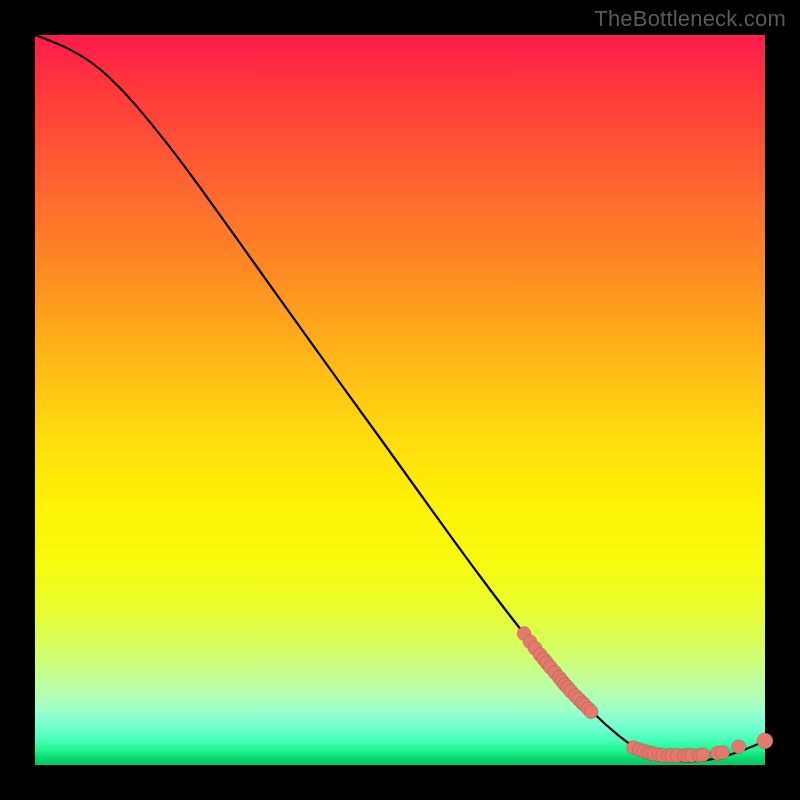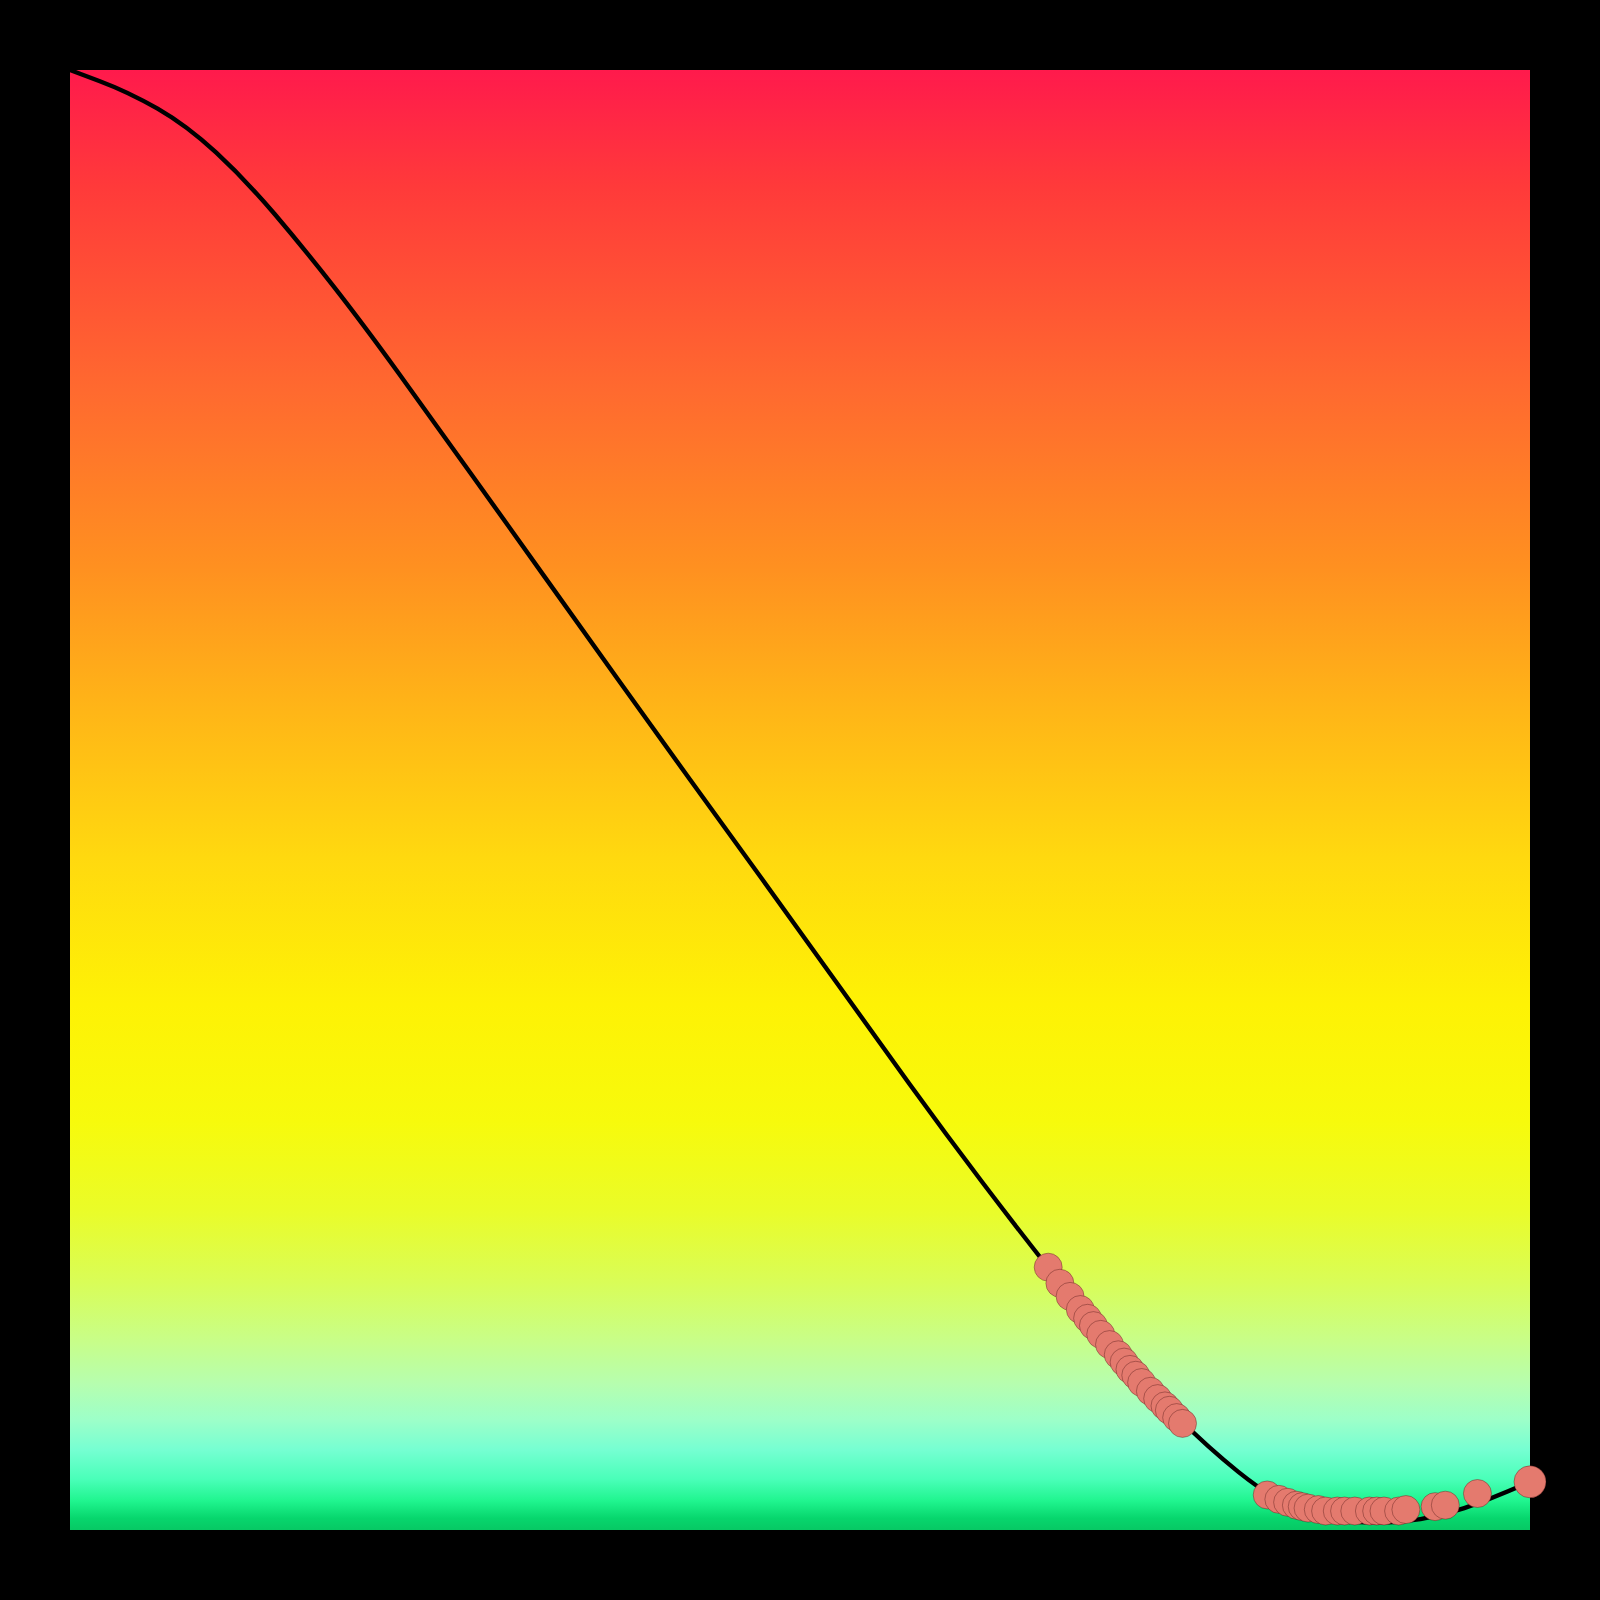--- a/index.html
+++ b/index.html
@@ -71,20 +71,21 @@
     color: #5a5a5a;
     font-size: 22px;
     letter-spacing: 0.2px;
     user-select: none;
   }
 </style>
 </head>
 <body>
 
 <div class="stage">
+  <div class="watermark">TheBottleneck.com</div>
 
   <div class="plot">
     <svg viewBox="0 0 730 730">
       <path id="curve-path" class="curve" d="M 0.00 0.00 Q 0.00 0.00 14.60 5.48 Q 29.20 10.95 43.80 19.34 Q 58.40 27.74 73.00 41.24 Q 87.60 54.75 102.20 71.90 Q 116.80 89.06 131.40 107.67 Q 146.00 126.29 164.25 151.47 Q 182.50 176.66 200.75 202.21 Q 219.00 227.76 237.25 253.31 Q 255.50 278.86 273.75 304.41 Q 292.00 329.96 310.25 355.15 Q 328.50 380.33 346.75 405.52 Q 365.00 430.70 383.25 456.25 Q 401.50 481.80 419.75 506.98 Q 438.00 532.17 456.25 556.26 Q 474.50 580.35 492.75 603.35 Q 511.00 626.34 525.60 643.13 Q 540.20 659.92 554.80 674.52 Q 569.40 689.12 584.00 700.80 Q 598.60 712.48 609.55 717.59 Q 620.50 722.70 631.45 724.53 Q 642.40 726.35 653.35 726.35 Q 664.30 726.35 675.25 724.53 Q 686.20 722.70 697.15 719.05 Q 708.10 715.40 719.05 710.65 T 730.00 705.91"></path>
       <g id="dots">
           <circle cx="489.10" cy="598.60" r="7" class="dot"></circle>
           <circle cx="494.94" cy="606.63" r="7" class="dot"></circle>
           <circle cx="500.05" cy="613.20" r="7" class="dot"></circle>
           <circle cx="505.16" cy="619.77" r="7" class="dot"></circle>
           <circle cx="508.81" cy="624.15" r="7" class="dot"></circle>

